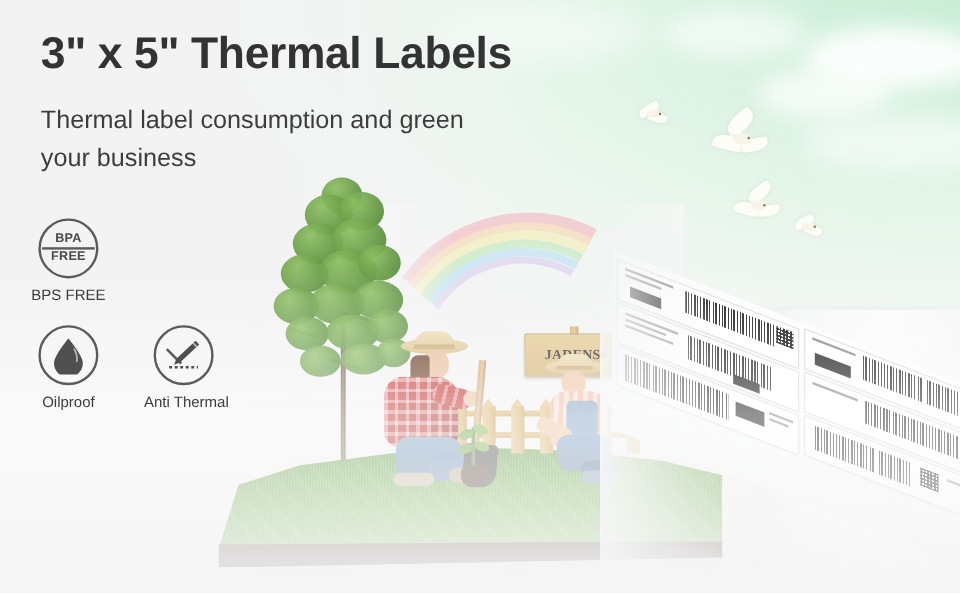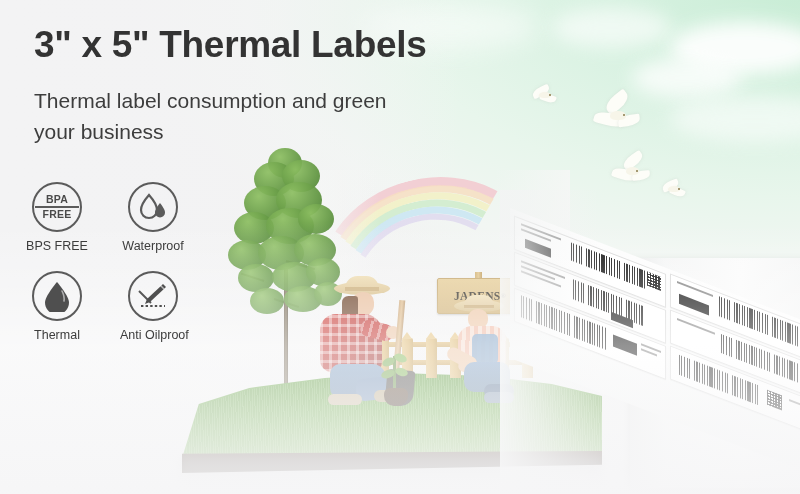--- a/index.html
+++ b/index.html
@@ -438,52 +438,43 @@
         <div class="ring">
           <div>
             <div class="bpa-txt">BPA</div>
             <div class="bpa-rule"></div>
             <div class="bpa-txt">FREE</div>
           </div>
         </div>
         <div class="cap">BPS FREE</div>
       </div>
 
-      <div class="badge">
-        <div class="ring">
-          <svg width="34" height="34" viewBox="0 0 34 34" aria-hidden="true">
-            <path d="M13 5 C13 5 5 14 5 20 a8 8 0 0 0 16 0 C21 14 13 5 13 5 Z" fill="none" stroke="#5b5b5b" stroke-width="2.2"></path>
-            <path d="M24 13 C24 13 19 19 19 22.5 a5 5 0 0 0 10 0 C29 19 24 13 24 13 Z" fill="#5b5b5b"></path>
-          </svg>
-        </div>
-        <div class="cap">Waterproof</div>
-      </div>
 
     </div>
 
     <div class="badge-row">
 
       <div class="badge">
         <div class="ring">
           <svg width="30" height="32" viewBox="0 0 30 32" aria-hidden="true">
             <path d="M15 2 C15 2 3 16 3 22.5 a12 12 0 0 0 24 0 C27 16 15 2 15 2 Z" fill="#4f4f4f"></path>
             <path d="M20 11 C22 15 22.5 18 22 21" fill="none" stroke="#ffffff" stroke-width="1.6" opacity=".55" stroke-linecap="round"></path>
           </svg>
         </div>
-        <div class="cap">Thermal</div>
+        <div class="cap">Oilproof</div>
       </div>
 
       <div class="badge">
         <div class="ring">
           <svg width="34" height="34" viewBox="0 0 34 34" aria-hidden="true">
             <path d="M27 5 L30 8 L14 23 L9 25 L11 20 Z" fill="#4f4f4f"></path>
             <path d="M24 6 L28 10" stroke="#ffffff" stroke-width="1.4" opacity=".6"></path>
             <path d="M5 27 L29 27" stroke="#4f4f4f" stroke-width="2" stroke-dasharray="2.4 2.2"></path>
             <path d="M3 12 L15 24" stroke="#4f4f4f" stroke-width="2" opacity=".95"></path>
           </svg>
         </div>
-        <div class="cap">Anti Oilproof</div>
+        <div class="cap">Anti Thermal</div>
       </div>
 
     </div>
   </div>
 
 </div>
 
 </body></html>

